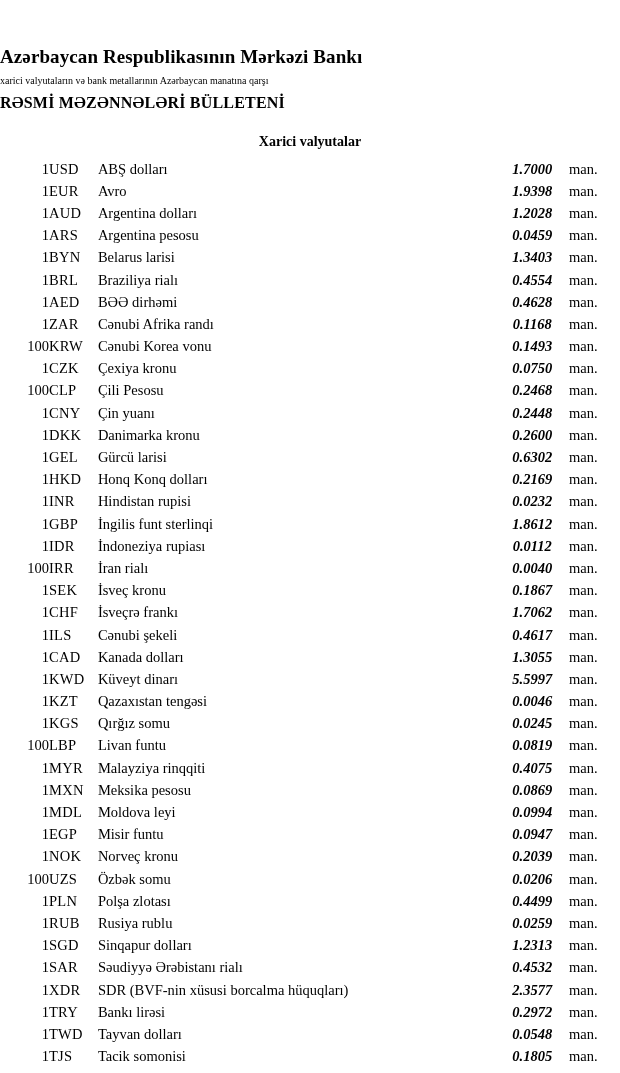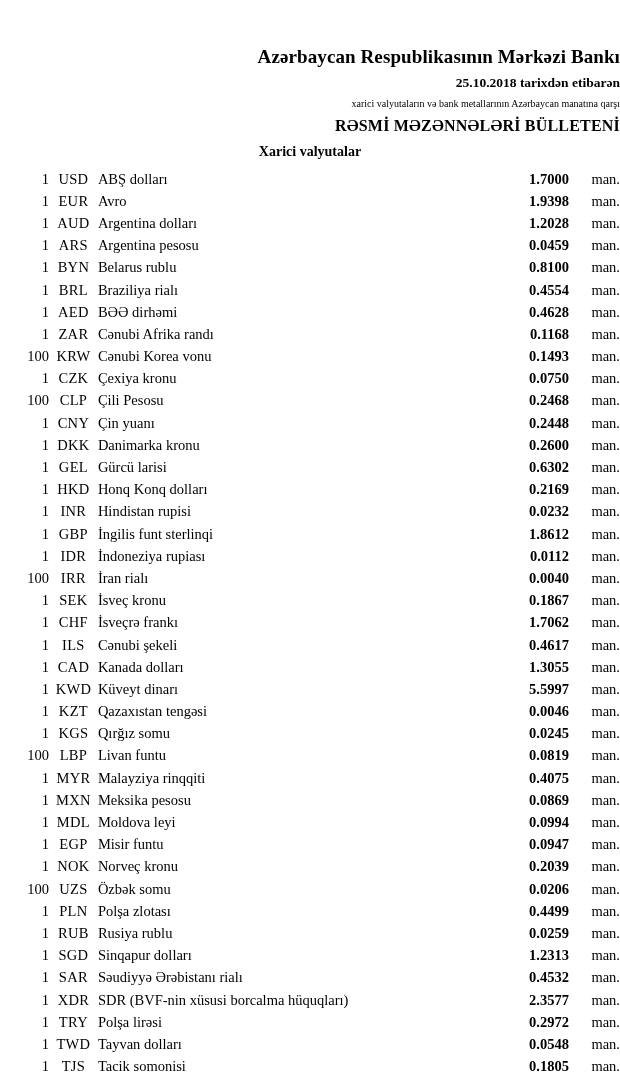--- a/index.html
+++ b/index.html
@@ -12,21 +12,21 @@
     min-height: 1073px;
     font-family: "Liberation Serif", "DejaVu Serif", serif;
     color: #000000;
   }
   .page {
     width: 620px;
     box-sizing: border-box;
     padding: 6px 0 0 0;
   }
   .hdr {
-    text-align: right;
+    text-align: left;
     margin-top: 40px;
   }
   .hdr-title {
     font-size: 19px;
     font-weight: bold;
     letter-spacing: 0.1px;
     margin-top: 6px;
   }
   .hdr-date {
     font-size: 13.5px;
@@ -41,21 +41,21 @@
   .hdr-bulletin {
     font-size: 16px;
     font-weight: bold;
     margin-top: 8px;
     letter-spacing: 0.2px;
   }
   .section-title {
     text-align: center;
     font-size: 14px;
     font-weight: bold;
-    margin-top: 9px;
+    margin-top: 22px;
     margin-bottom: 8px;
   }
   table.rates {
     border-collapse: collapse;
     width: 620px;
     table-layout: fixed;
   }
   table.rates td {
     font-size: 14.5px;
     padding: 0;
@@ -64,50 +64,50 @@
     white-space: nowrap;
     overflow: hidden;
   }
   td.c-qty {
     width: 48px;
     text-align: right;
     padding-right: 6px;
   }
   td.c-code {
     width: 48px;
-    text-align: center;
+    text-align: left;
     letter-spacing: 0.3px;
   }
   td.c-name {
     width: 390px;
     padding-left: 12px;
     text-align: left;
     margin-left: 31px;
   }
   td.c-rate {
     width: 72px;
-    text-align: right;
+    text-align: center;
+    font-style: italic;
     font-weight: bold;
     font-size: 14px;
   }
   td.c-unit {
     width: 50px;
     padding-left: 9px;
-    text-align: right;
+    text-align: left;
     font-size: 14px;
   }
 </style>
 </head>
 <body>
 
 <div class="page">
 
   <div class="hdr">
     <div class="hdr-title">Azərbaycan Respublikasının Mərkəzi Bankı</div>
-    <div class="hdr-date">25.10.2018  tarixdən etibarən</div>
     <div class="hdr-sub">xarici valyutaların və bank metallarının Azərbaycan manatına qarşı</div>
     <div class="hdr-bulletin">RƏSMİ MƏZƏNNƏLƏRİ BÜLLETENİ</div>
   </div>
 
   <div class="section-title">Xarici valyutalar</div>
 
   <table class="rates">
     <tbody>
         <tr>
           <td class="c-qty">1</td>
@@ -133,22 +133,22 @@
         <tr>
           <td class="c-qty">1</td>
           <td class="c-code">ARS</td>
           <td class="c-name">Argentina pesosu</td>
           <td class="c-rate">0.0459</td>
           <td class="c-unit">man.</td>
         </tr>
         <tr>
           <td class="c-qty">1</td>
           <td class="c-code">BYN</td>
-          <td class="c-name">Belarus rublu</td>
-          <td class="c-rate">0.8100</td>
+          <td class="c-name">Belarus larisi</td>
+          <td class="c-rate">1.3403</td>
           <td class="c-unit">man.</td>
         </tr>
         <tr>
           <td class="c-qty">1</td>
           <td class="c-code">BRL</td>
           <td class="c-name">Braziliya rialı</td>
           <td class="c-rate">0.4554</td>
           <td class="c-unit">man.</td>
         </tr>
         <tr>
@@ -371,21 +371,21 @@
         <tr>
           <td class="c-qty">1</td>
           <td class="c-code">XDR</td>
           <td class="c-name">SDR (BVF-nin xüsusi borcalma hüquqları)</td>
           <td class="c-rate">2.3577</td>
           <td class="c-unit">man.</td>
         </tr>
         <tr>
           <td class="c-qty">1</td>
           <td class="c-code">TRY</td>
-          <td class="c-name">Polşa lirəsi</td>
+          <td class="c-name">Bankı lirəsi</td>
           <td class="c-rate">0.2972</td>
           <td class="c-unit">man.</td>
         </tr>
         <tr>
           <td class="c-qty">1</td>
           <td class="c-code">TWD</td>
           <td class="c-name">Tayvan dolları</td>
           <td class="c-rate">0.0548</td>
           <td class="c-unit">man.</td>
         </tr>

